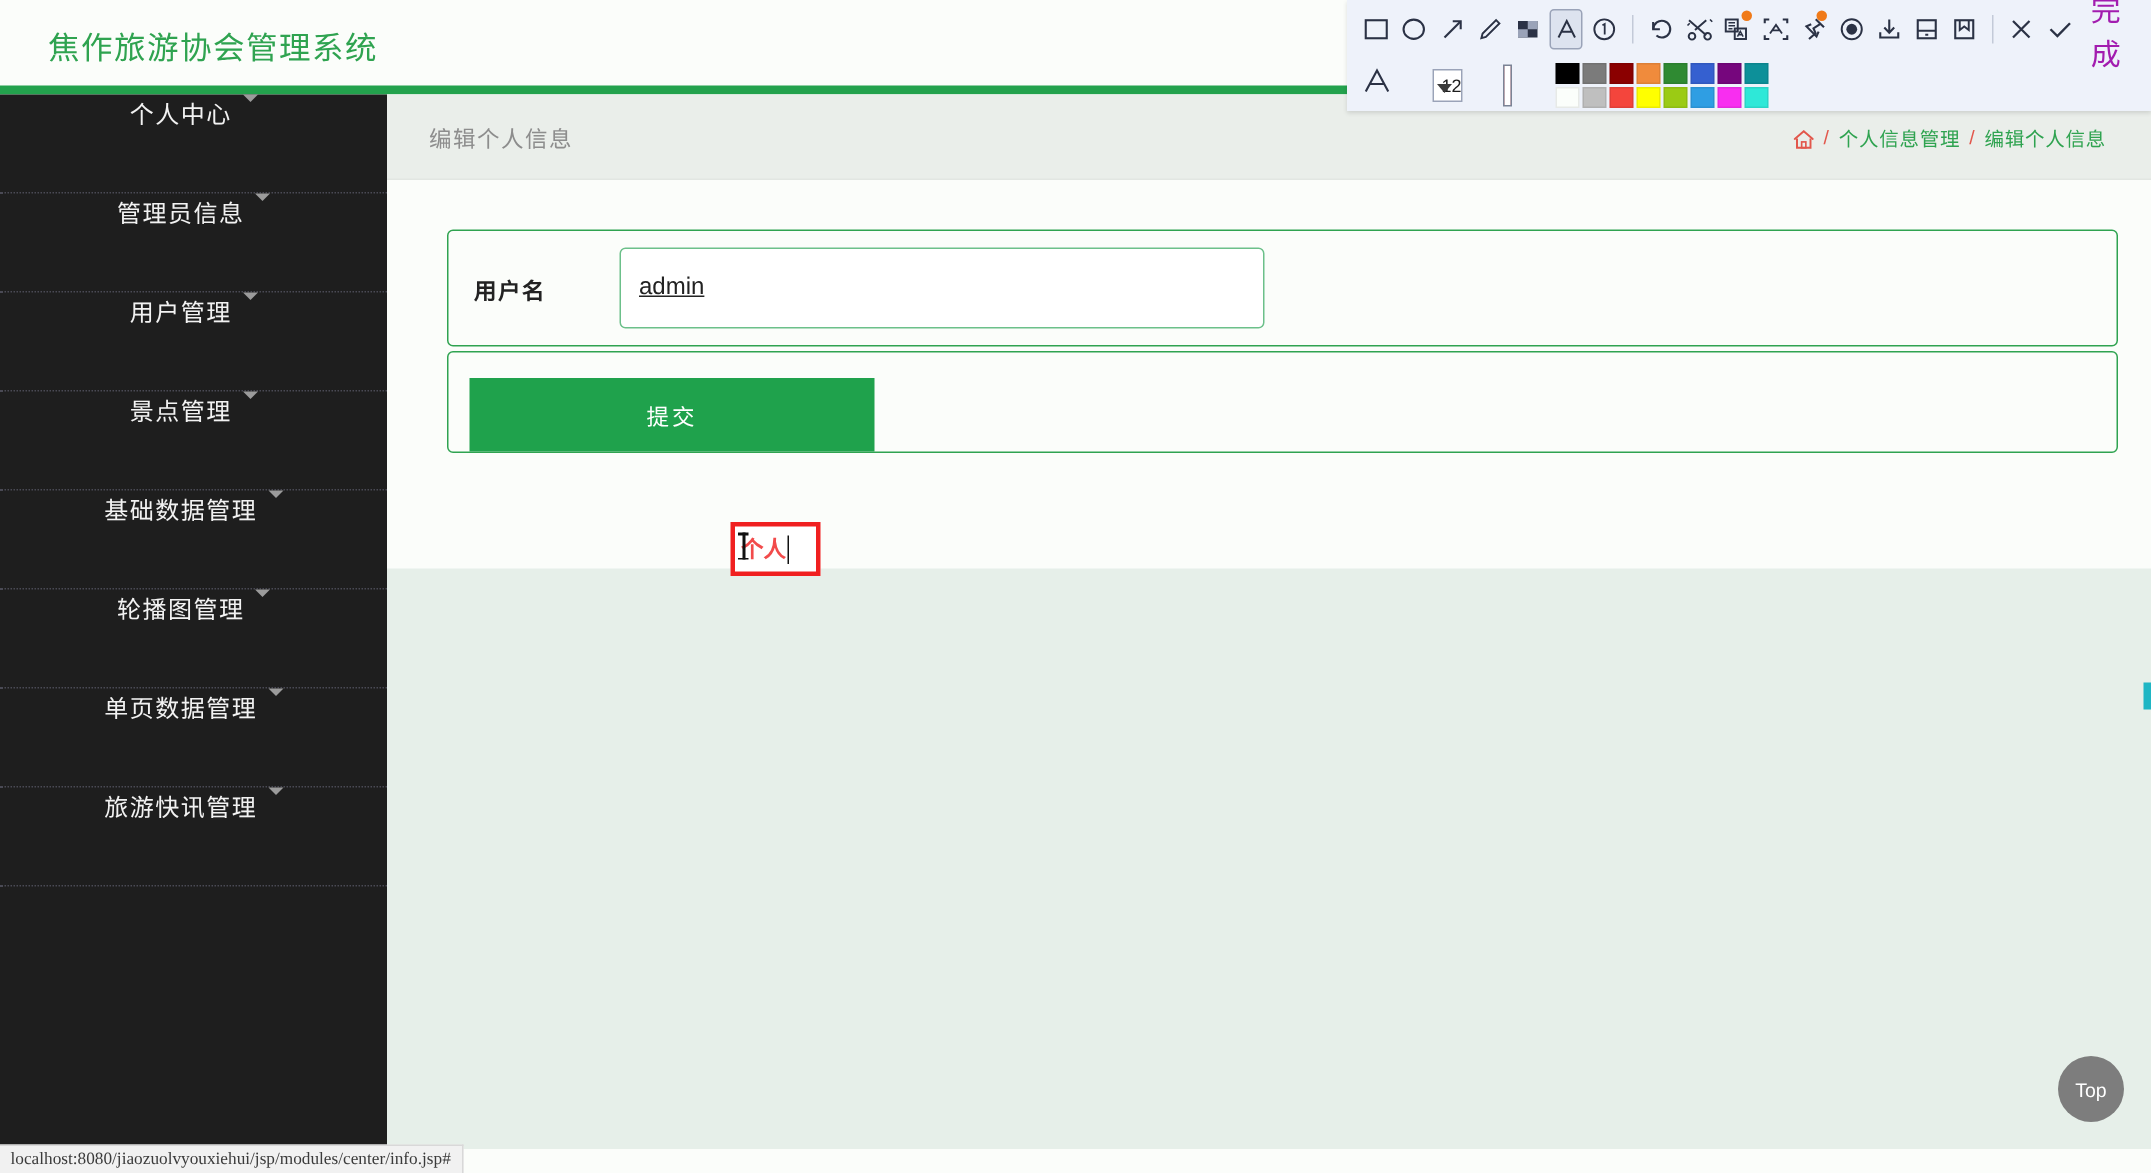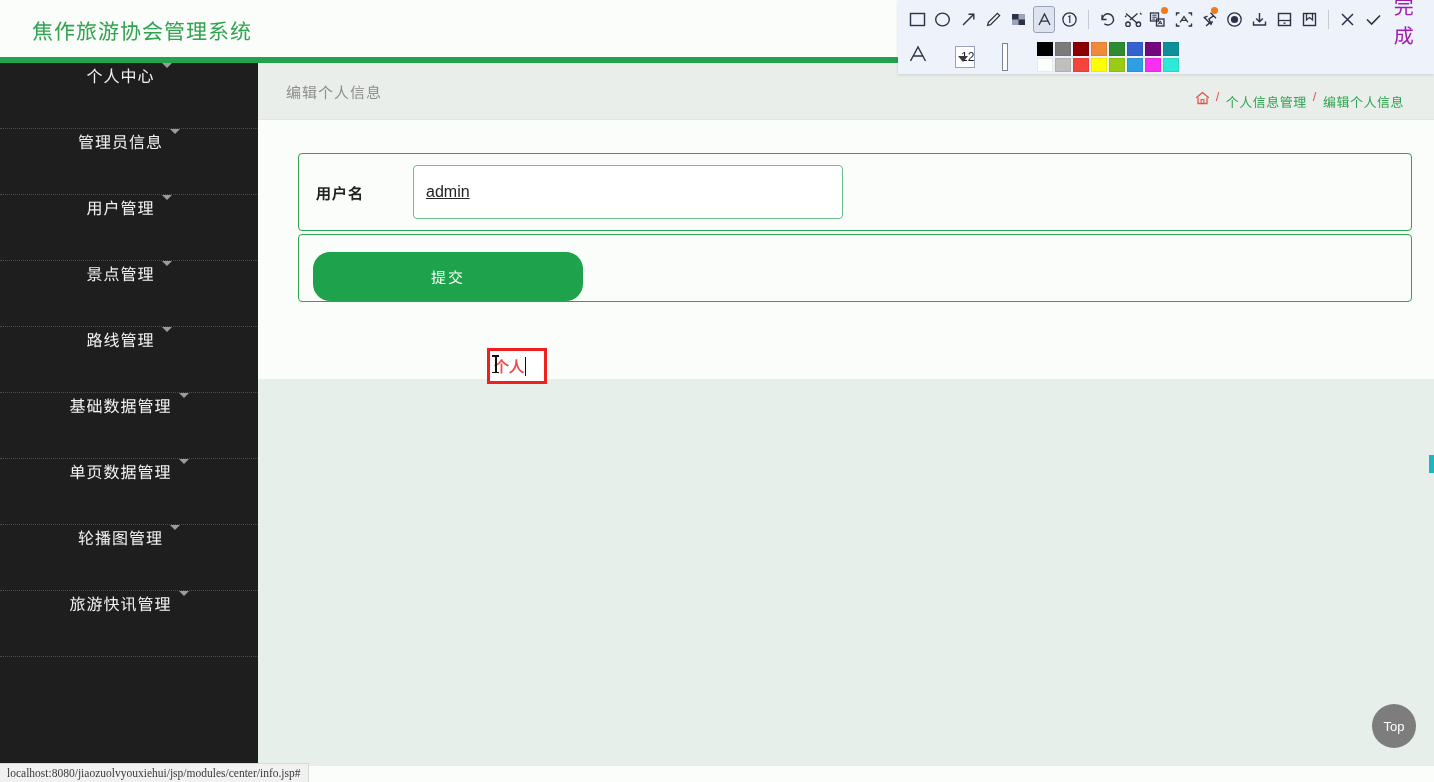--- a/index.html
+++ b/index.html
@@ -106,21 +106,21 @@
   }
   .breadcrumb {
     position: absolute; right: 30px; top: 19px;
     font-size: 13px;
     color: #2fa350;
     letter-spacing: .5px;
     white-space: nowrap;
     display: flex; align-items: center; gap: 6px;
   }
   .breadcrumb .sep { color: #e2574c; }
-  .bc-link { color: #2fa350; text-decoration: none; cursor: pointer; margin-top: 10px; }
+  .bc-link { color: #2fa350; text-decoration: none; cursor: pointer; }
   .home-icon { display: inline-block; width: 15px; height: 14px; position: relative; top: 1px;}
 
   
   .form-area {
     position: relative;
     padding: 33px 22px 0 40px;
     background: #fbfdfa;
     height: 315px;
   }
   .field-card {
@@ -159,21 +159,21 @@
     height: 68px;
     display: flex;
     align-items: center;
     padding: 0 14px;
     background: #fbfdfa;
   }
   .submit-btn {
     width: 270px; height: 49px;
     background: #1fa24c;
     border: none;
-    border-radius: 17px;
+    border-radius: 0;
     color: #ffffff;
     font-size: 15px;
     letter-spacing: 2px;
     cursor: pointer;
     font-family: "Liberation Sans", "DejaVu Sans", sans-serif;
     margin-top: 16px;
   }
 
   
   .tint-region {
@@ -372,33 +372,29 @@
     </div>
     <div class="side-item">
       <span>用户管理</span>
       <span class="caret"></span>
     </div>
     <div class="side-item">
       <span>景点管理</span>
       <span class="caret"></span>
     </div>
     <div class="side-item">
-      <span>路线管理</span>
-      <span class="caret"></span>
-    </div>
-    <div class="side-item">
       <span>基础数据管理</span>
       <span class="caret"></span>
     </div>
     <div class="side-item">
+      <span>轮播图管理</span>
+      <span class="caret"></span>
+    </div>
+    <div class="side-item">
       <span>单页数据管理</span>
-      <span class="caret"></span>
-    </div>
-    <div class="side-item">
-      <span>轮播图管理</span>
       <span class="caret"></span>
     </div>
     <div class="side-item">
       <span>旅游快讯管理</span>
       <span class="caret"></span>
     </div>
   </div>
 
   <div class="main">
 

